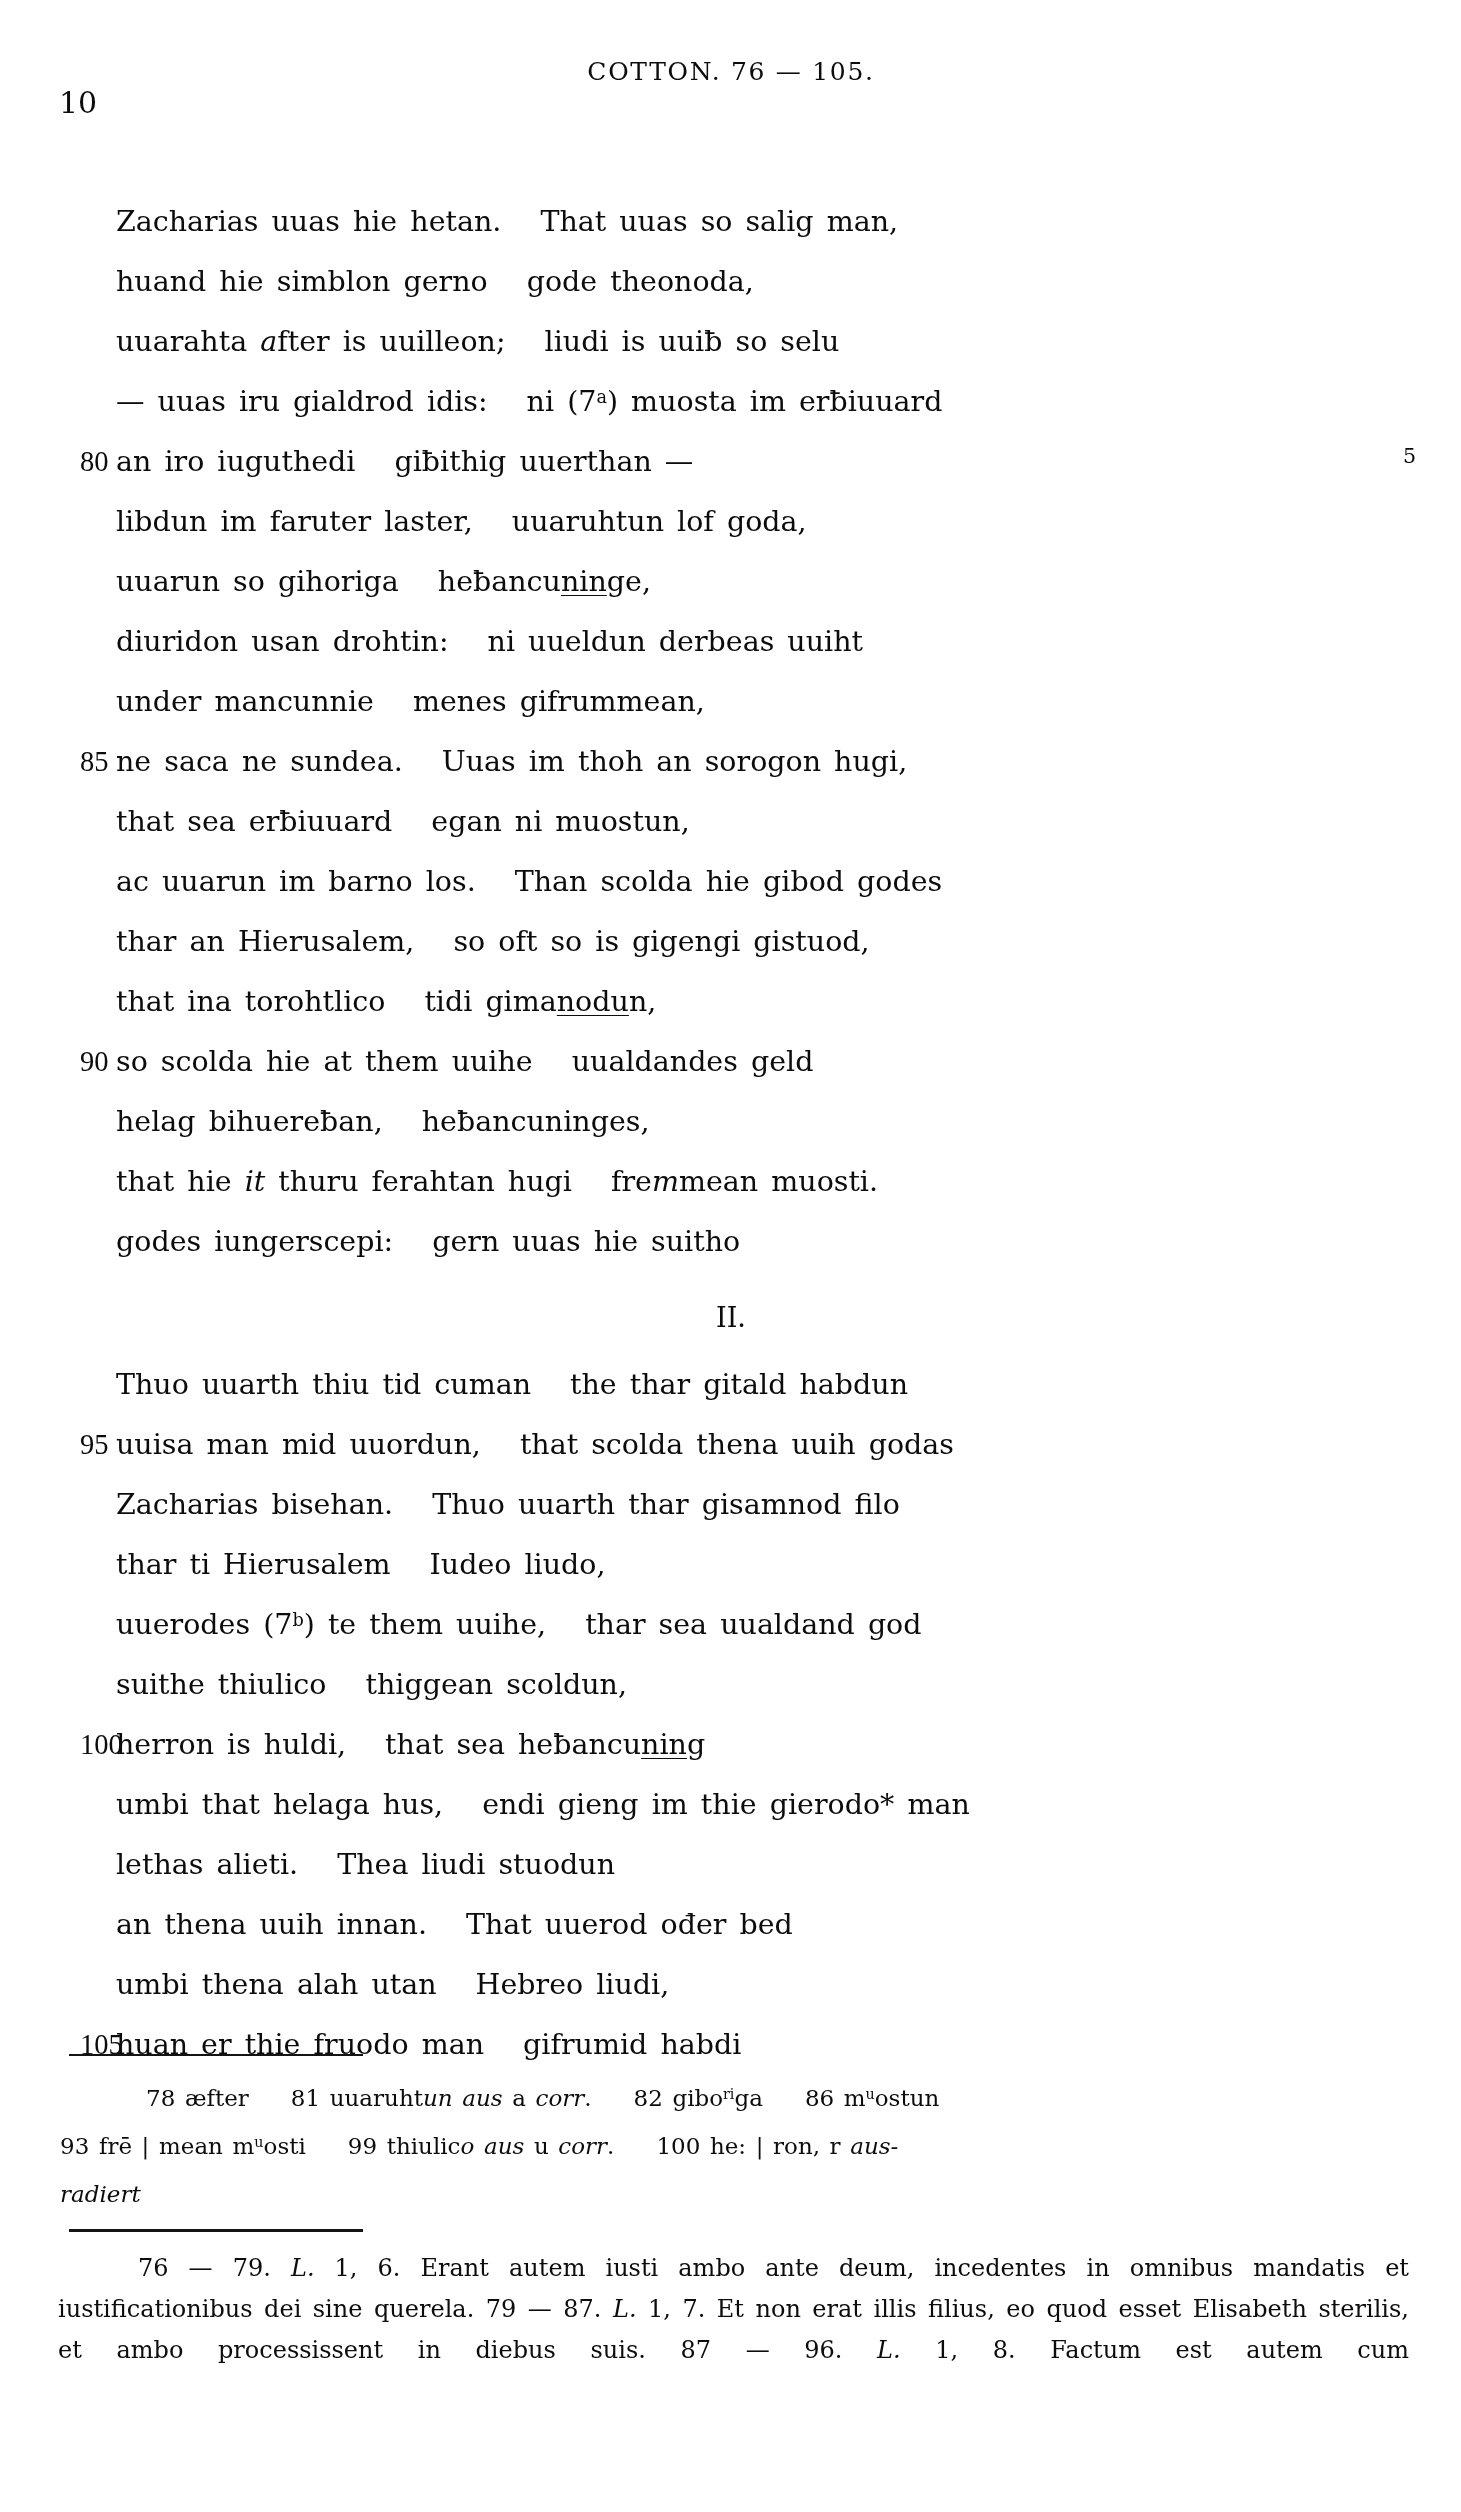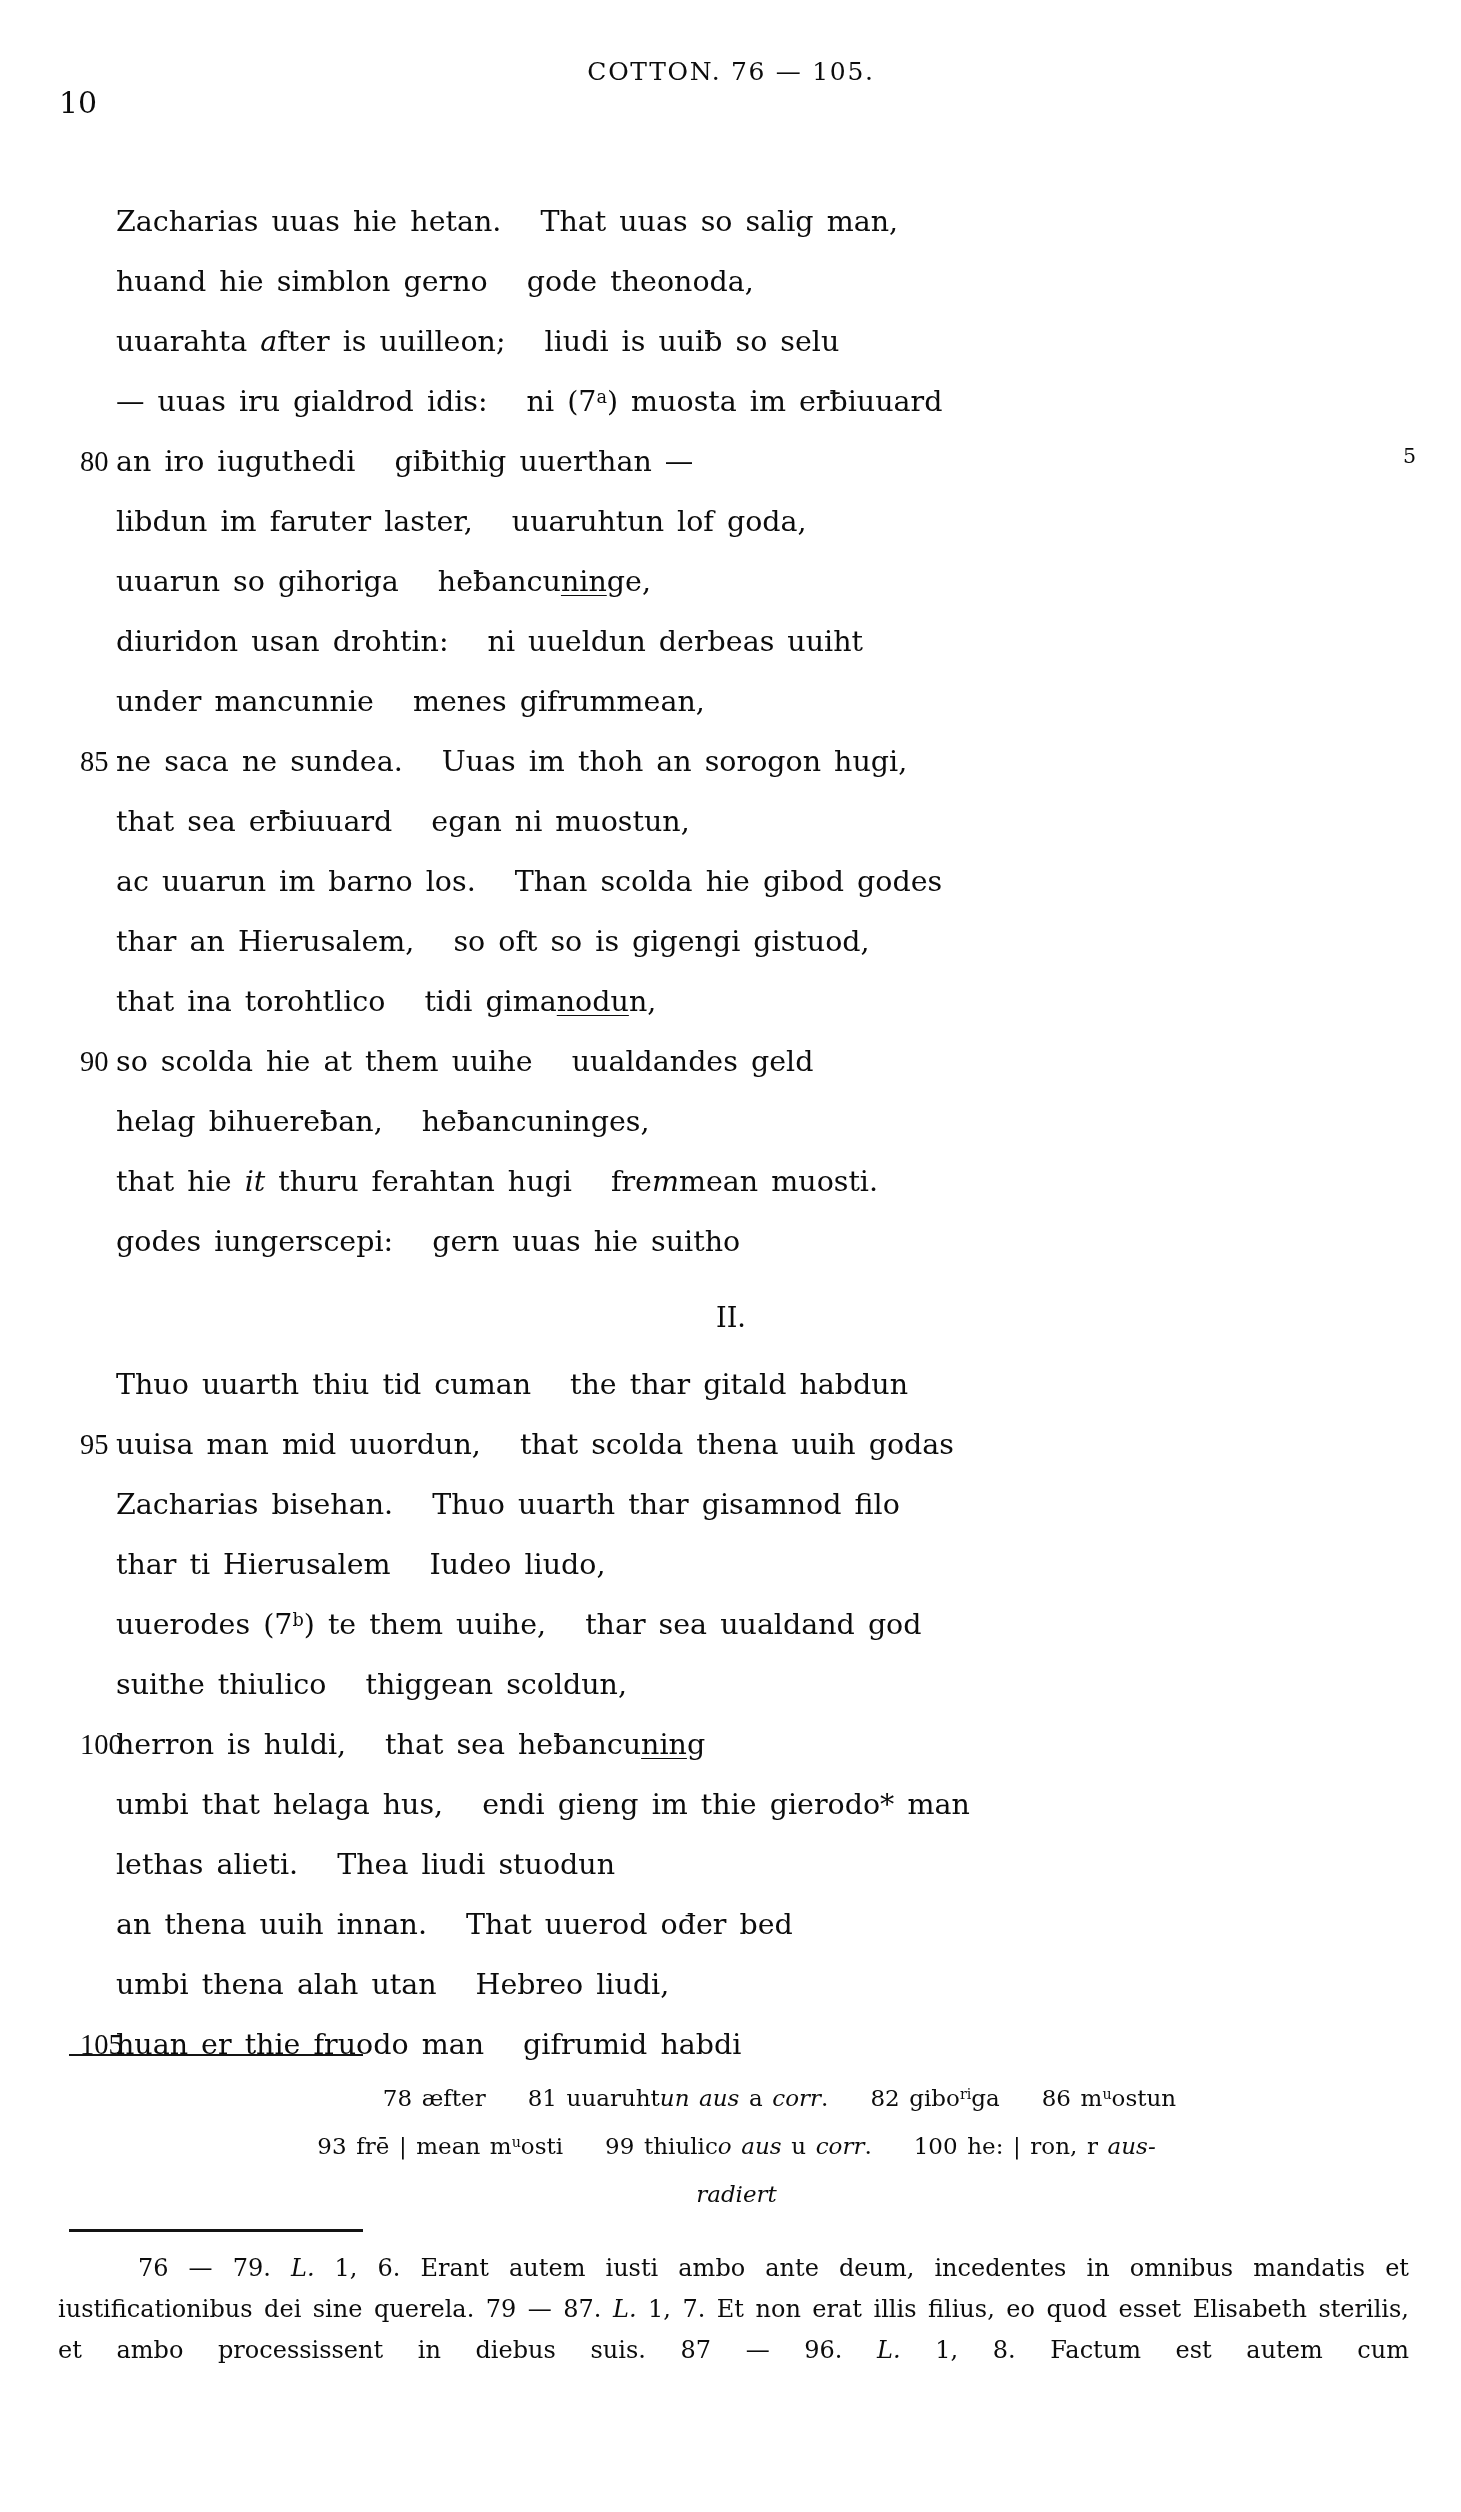--- a/index.html
+++ b/index.html
@@ -21,21 +21,21 @@
   .vline .bhalf{margin-left:39px;}
   .vline .rmargin{position:absolute;right:46px;top:13.7px;font-size:20.6px;line-height:20.6px;}
   .fitt-head{height:83px;line-height:91px;text-align:center;font-size:27px;}
   .i{font-style:italic;}
   .sup{font-size:62%;position:relative;top:-0.45em;}
   .u{text-decoration:underline;text-underline-offset:4px;text-decoration-thickness:1.1px;}
   .gap{display:inline-block;width:42px;}
   .bottom{position:absolute;top:2054px;left:0;width:1462px;}
   .rule{width:294px;height:2.3px;background:#141414;margin-left:69px;}
   .apparatus{margin:19.4px 0 0 60px;width:1353px;font-size:23px;line-height:45px;
-    word-spacing:2.3px;text-align:center;}
+    word-spacing:2.3px;}
   .app-indent{padding-left:86px;}
   .rule2{margin-top:12.6px;}
   .notes{margin:16px 0 16px 58px;width:1351px;font-size:24px;line-height:41px;
     text-align:justify;text-align-last:justify;text-indent:80px;word-spacing:3.4px;}
 </style>
 </head>
 <body>
 
 <div class="page">
   <div class="pageno">10</div>

